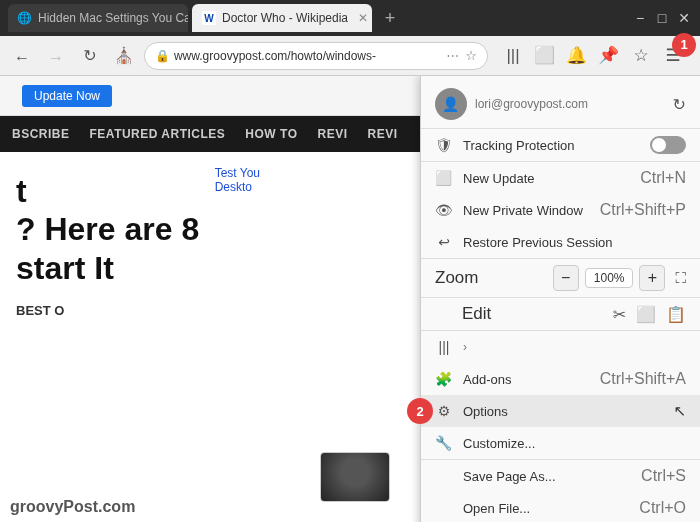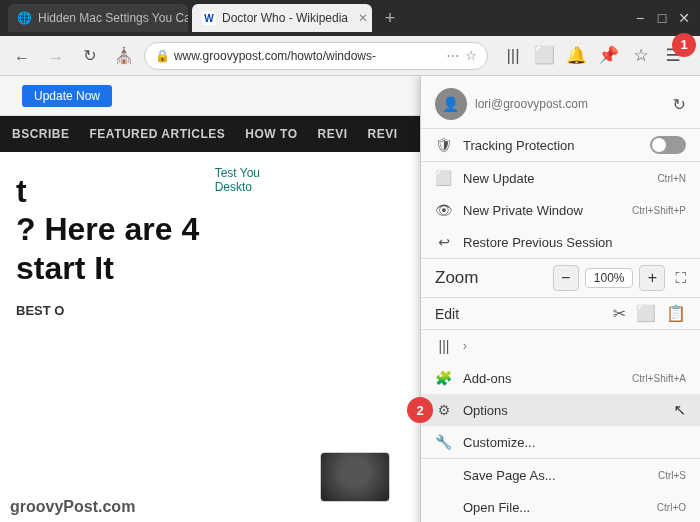--- a/index.html
+++ b/index.html
@@ -224,21 +224,21 @@
       background: #888;
       border: 1px solid #ccc;
     }
 
     
     .test-label {
       position: absolute;
       top: 90px;
       right: 440px;
       font-size: 12px;
-      color: #0f766e;
+      color: #1d4ed8;
     }
 
     
     .firefox-menu {
       position: absolute;
       top: 0;
       right: 0;
       width: 280px;
       height: 522px;
       background: #f9f9f9;
@@ -293,21 +293,21 @@
       display: flex; align-items: center; justify-content: center;
       font-size: 14px;
       color: #555;
       flex-shrink: 0;
     }
     .menu-item-label {
       flex: 1;
       font-size: 13px;
     }
     .menu-item-shortcut {
-      font-size: 10px;
+      font-size: 16px;
       color: #777;
     }
     .menu-item-arrow {
       font-size: 12px;
       color: #777;
     }
 
     
     .toggle-switch {
       width: 36px; height: 18px;
@@ -360,21 +360,21 @@
     }
 
     
     .edit-row {
       display: flex;
       align-items: center;
       padding: 6px 14px;
       gap: 10px;
       border-bottom: 1px solid #ddd;
     }
-    .edit-label { font-size: 14px; flex: 1; }
+    .edit-label { font-size: 17px; flex: 1; margin-left: 27px; }
     .edit-btn {
       font-size: 16px;
       color: #555;
       cursor: pointer;
     }
 
     
     .step2-badge {
       position: absolute;
       left: -14px;
@@ -456,21 +456,21 @@
     <div class="site-nav">
       <span class="site-nav-item">BSCRIBE</span>
       <span class="site-nav-item">FEATURED ARTICLES</span>
       <span class="site-nav-item">HOW TO</span>
       <span class="site-nav-item">REVI</span>
       <span class="site-nav-item">REVI</span>
     </div>
 
     <div class="article-area">
       <div class="article-title">t</div>
-      <div class="article-title">? Here are 4</div>
+      <div class="article-title">? Here are 8</div>
       <div class="article-title">start It</div>
       <div class="best-of-section">BEST O</div>
     </div>
 
     <div class="test-label">
       <div>Test You</div>
       <div>Deskto</div>
     </div>
 
     <div class="groovy-logo">

